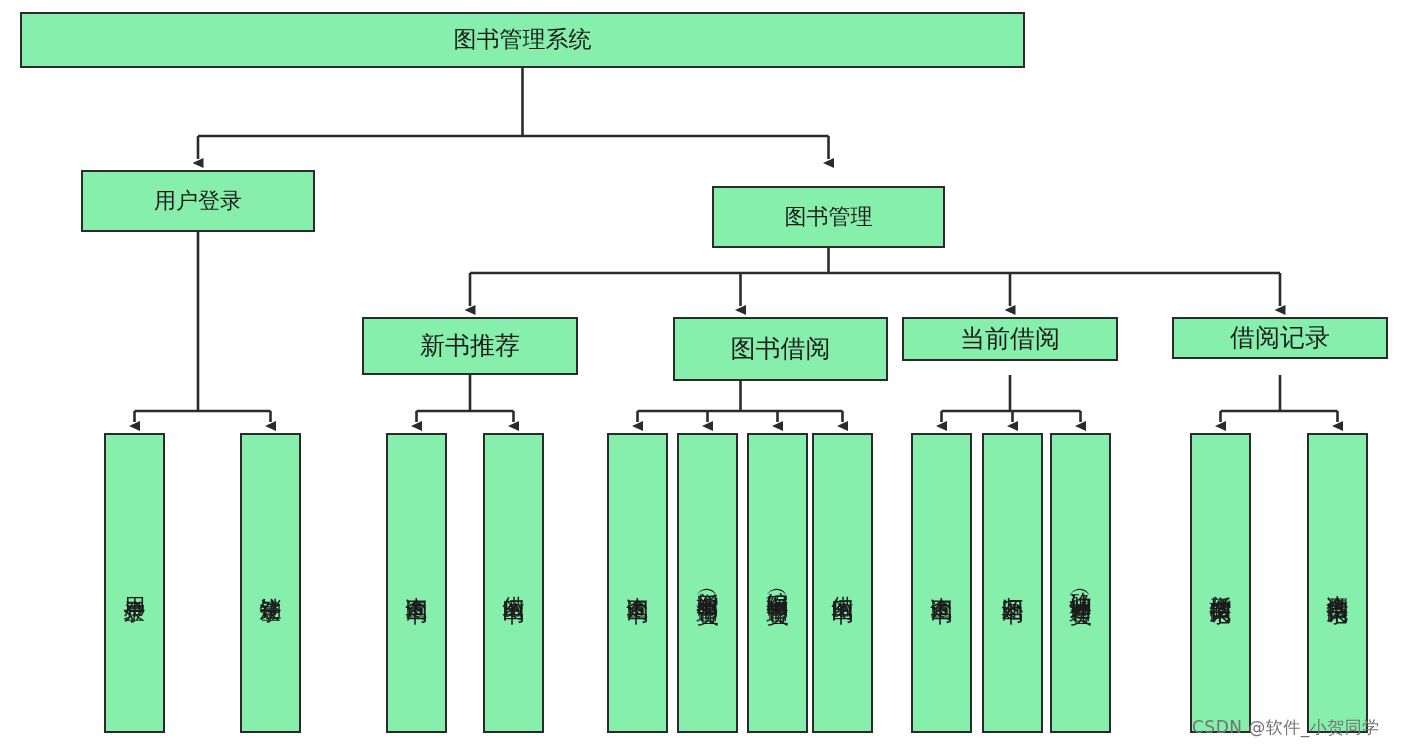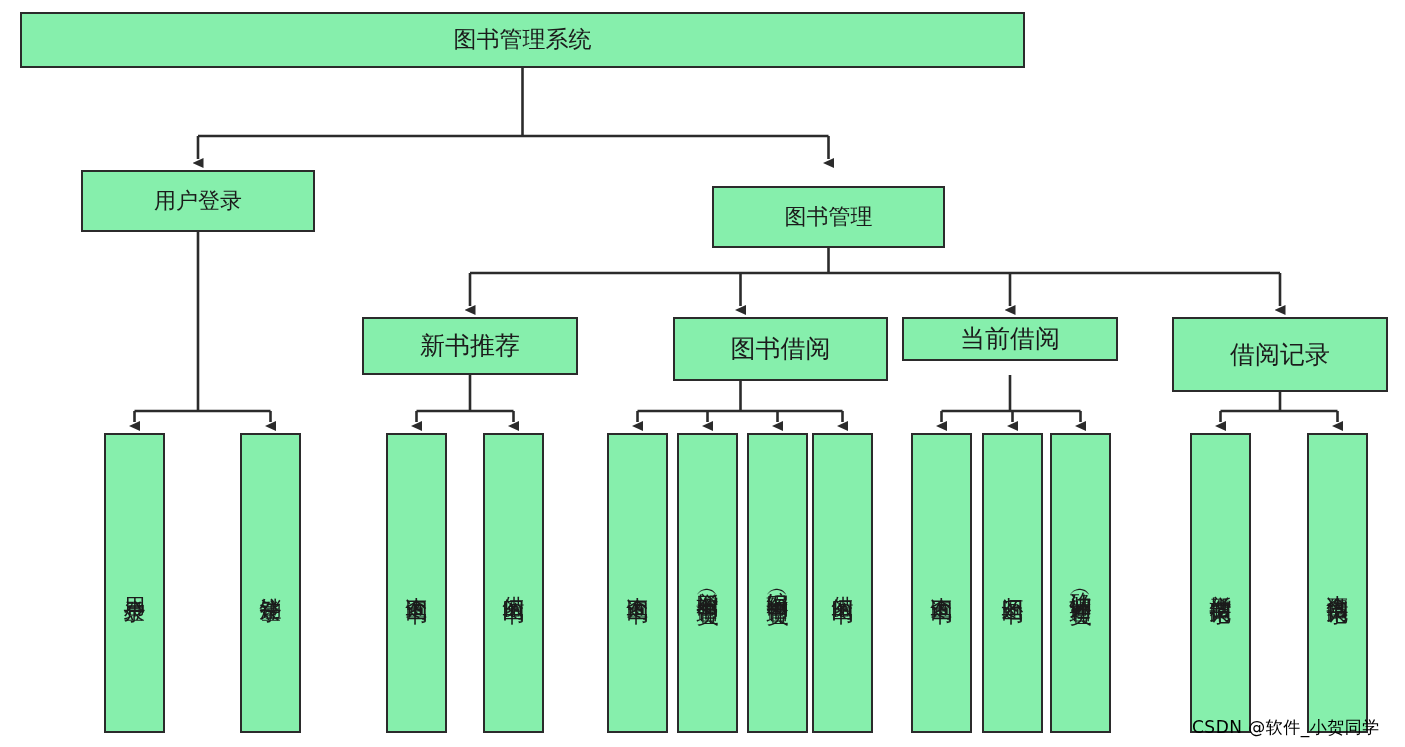--- a/index.html
+++ b/index.html
@@ -125,21 +125,21 @@
       </div>
       <div class="node l3" style="left: 362px; top: 317px; width: 216px; height: 58px;">
         <span class="label">新书推荐</span>
       </div>
       <div class="node l3" style="left: 662px; top: 317px; width: 215px; height: 64px; margin-left: 11px;">
         <span class="label">图书借阅</span>
       </div>
       <div class="node l3" style="left: 902px; top: 317px; width: 216px; height: 44px;">
         <span class="label">当前借阅</span>
       </div>
-      <div class="node l3" style="left: 1172px; top: 317px; width: 216px; height: 75px;">
+      <div class="node l3" style="left: 1172px; top: 317px; width: 216px; height: 42px;">
         <span class="label">借阅记录</span>
       </div>
       <div class="node leaf" style="left: 104px; top: 433px; width: 61px; height: 300px;">
         <span class="label">用户登录</span>
       </div>
       <div class="node leaf" style="left: 240px; top: 433px; width: 61px; height: 300px;">
         <span class="label">注销登录</span>
       </div>
       <div class="node leaf" style="left: 386px; top: 433px; width: 61px; height: 300px;">
         <span class="label">查询图书</span>
@@ -169,15 +169,15 @@
         <span class="label">确认归还（管理员）</span>
       </div>
       <div class="node leaf" style="left: 1190px; top: 433px; width: 61px; height: 300px;">
         <span class="label">新增借阅记录</span>
       </div>
       <div class="node leaf" style="left: 1307px; top: 433px; width: 61px; height: 300px;">
         <span class="label">查询借阅记录</span>
       </div>
     </div>
 
-  <div class="watermark" style="left: 1192px; top: 716px; color: #000000;">CSDN @软件_小贺同学</div>
+  <div class="watermark" style="left: 1192px; top: 716px; color: #737373;">CSDN @软件_小贺同学</div>
 
 </div>
 
 </body></html>

